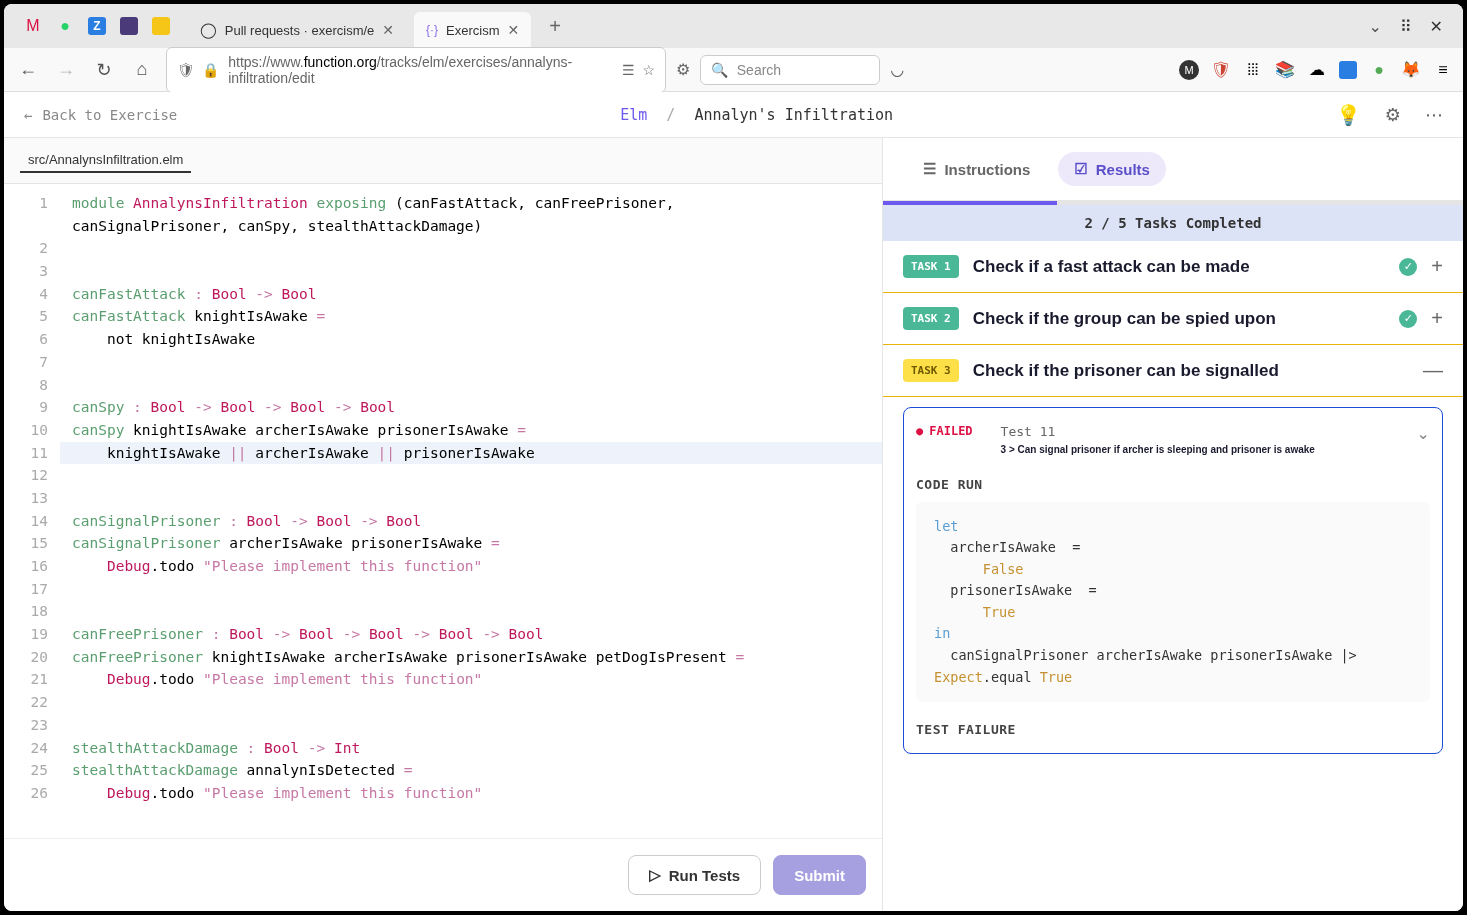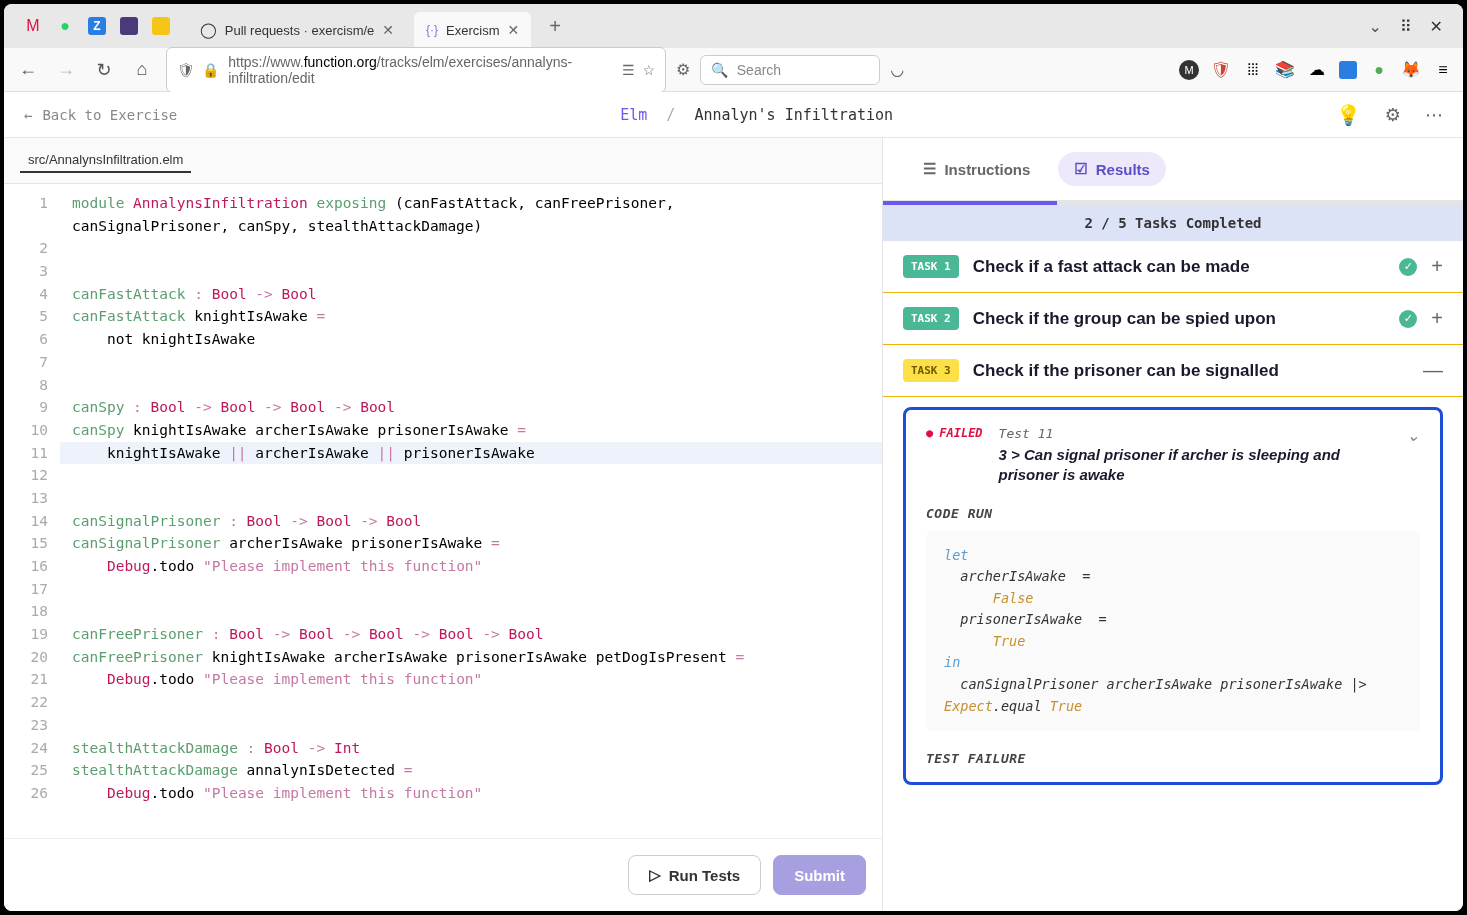--- a/index.html
+++ b/index.html
@@ -66,27 +66,27 @@
 .tasks-summary { background: #dde3f7; padding: 10px 0; text-align: center; font-family: "Menlo", monospace; font-size: 14px; color: #333; font-weight: 600; }
 
 .tasks-list { flex: 1; overflow: auto; }
 .task { border-bottom: 1px solid #eab308; padding: 14px 20px; display: flex; align-items: center; gap: 14px; }
 .task-badge { background: #4ab896; color: #fff; font-family: "Menlo", monospace; font-size: 11px; padding: 5px 8px; border-radius: 4px; font-weight: 600; }
 .task-badge.fail { background: #fde047; color: #705800; }
 .task-title { font-size: 17px; font-weight: 700; color: #1a1a2e; flex: 1; }
 .task-check { width: 18px; height: 18px; background: #4ab896; border-radius: 50%; display: flex; align-items: center; justify-content: center; color: #fff; font-size: 11px; }
 .task-toggle { color: #666; font-size: 20px; font-weight: 300; }
 
-.test-detail { margin: 10px 20px 16px; border: 3px solid #1d4ed8; border-radius: 8px; padding: 16px 20px; font-style: italic; }
+.test-detail { margin: 10px 20px 16px; border: 1px solid #1d4ed8; border-radius: 8px; padding: 16px 12px; }
 .test-header { display: flex; gap: 16px; align-items: flex-start; }
 .test-status { display: flex; align-items: center; gap: 6px; font-family: "Menlo", monospace; font-size: 12px; color: #d14; font-weight: 700; }
 .test-status::before { content: "●"; color: #d14; }
-.test-info { flex: 1; }
+.test-info { flex: 1; margin-left: 12px; }
 .test-num { font-family: "Menlo", monospace; font-size: 13px; color: #666; margin-bottom: 4px; }
-.test-desc { font-size: 15px; font-weight: 700; color: #1a1a2e; line-height: 1.35; }
+.test-desc { font-size: 10px; font-weight: 700; color: #1a1a2e; line-height: 1.35; }
 .test-chevron { color: #888; }
 
 .code-run-label { font-family: "Menlo", monospace; font-size: 13px; font-weight: 700; color: #444; margin: 20px 0 10px; letter-spacing: 0.5px; }
 .code-block { background: #fafafa; border-radius: 6px; padding: 14px 18px; font-family: "Menlo", monospace; font-size: 13.5px; line-height: 1.6; color: #333; white-space: pre; overflow-x: auto; }
 .code-block .kw2 { color: #5a9ed1; }
 .code-block .val { color: #c59130; }
 .code-block .mod { color: #c59130; }
 
 .test-failure-label { font-family: "Menlo", monospace; font-size: 13px; font-weight: 700; color: #444; margin: 20px 0 0; letter-spacing: 0.5px; }
 </style>

